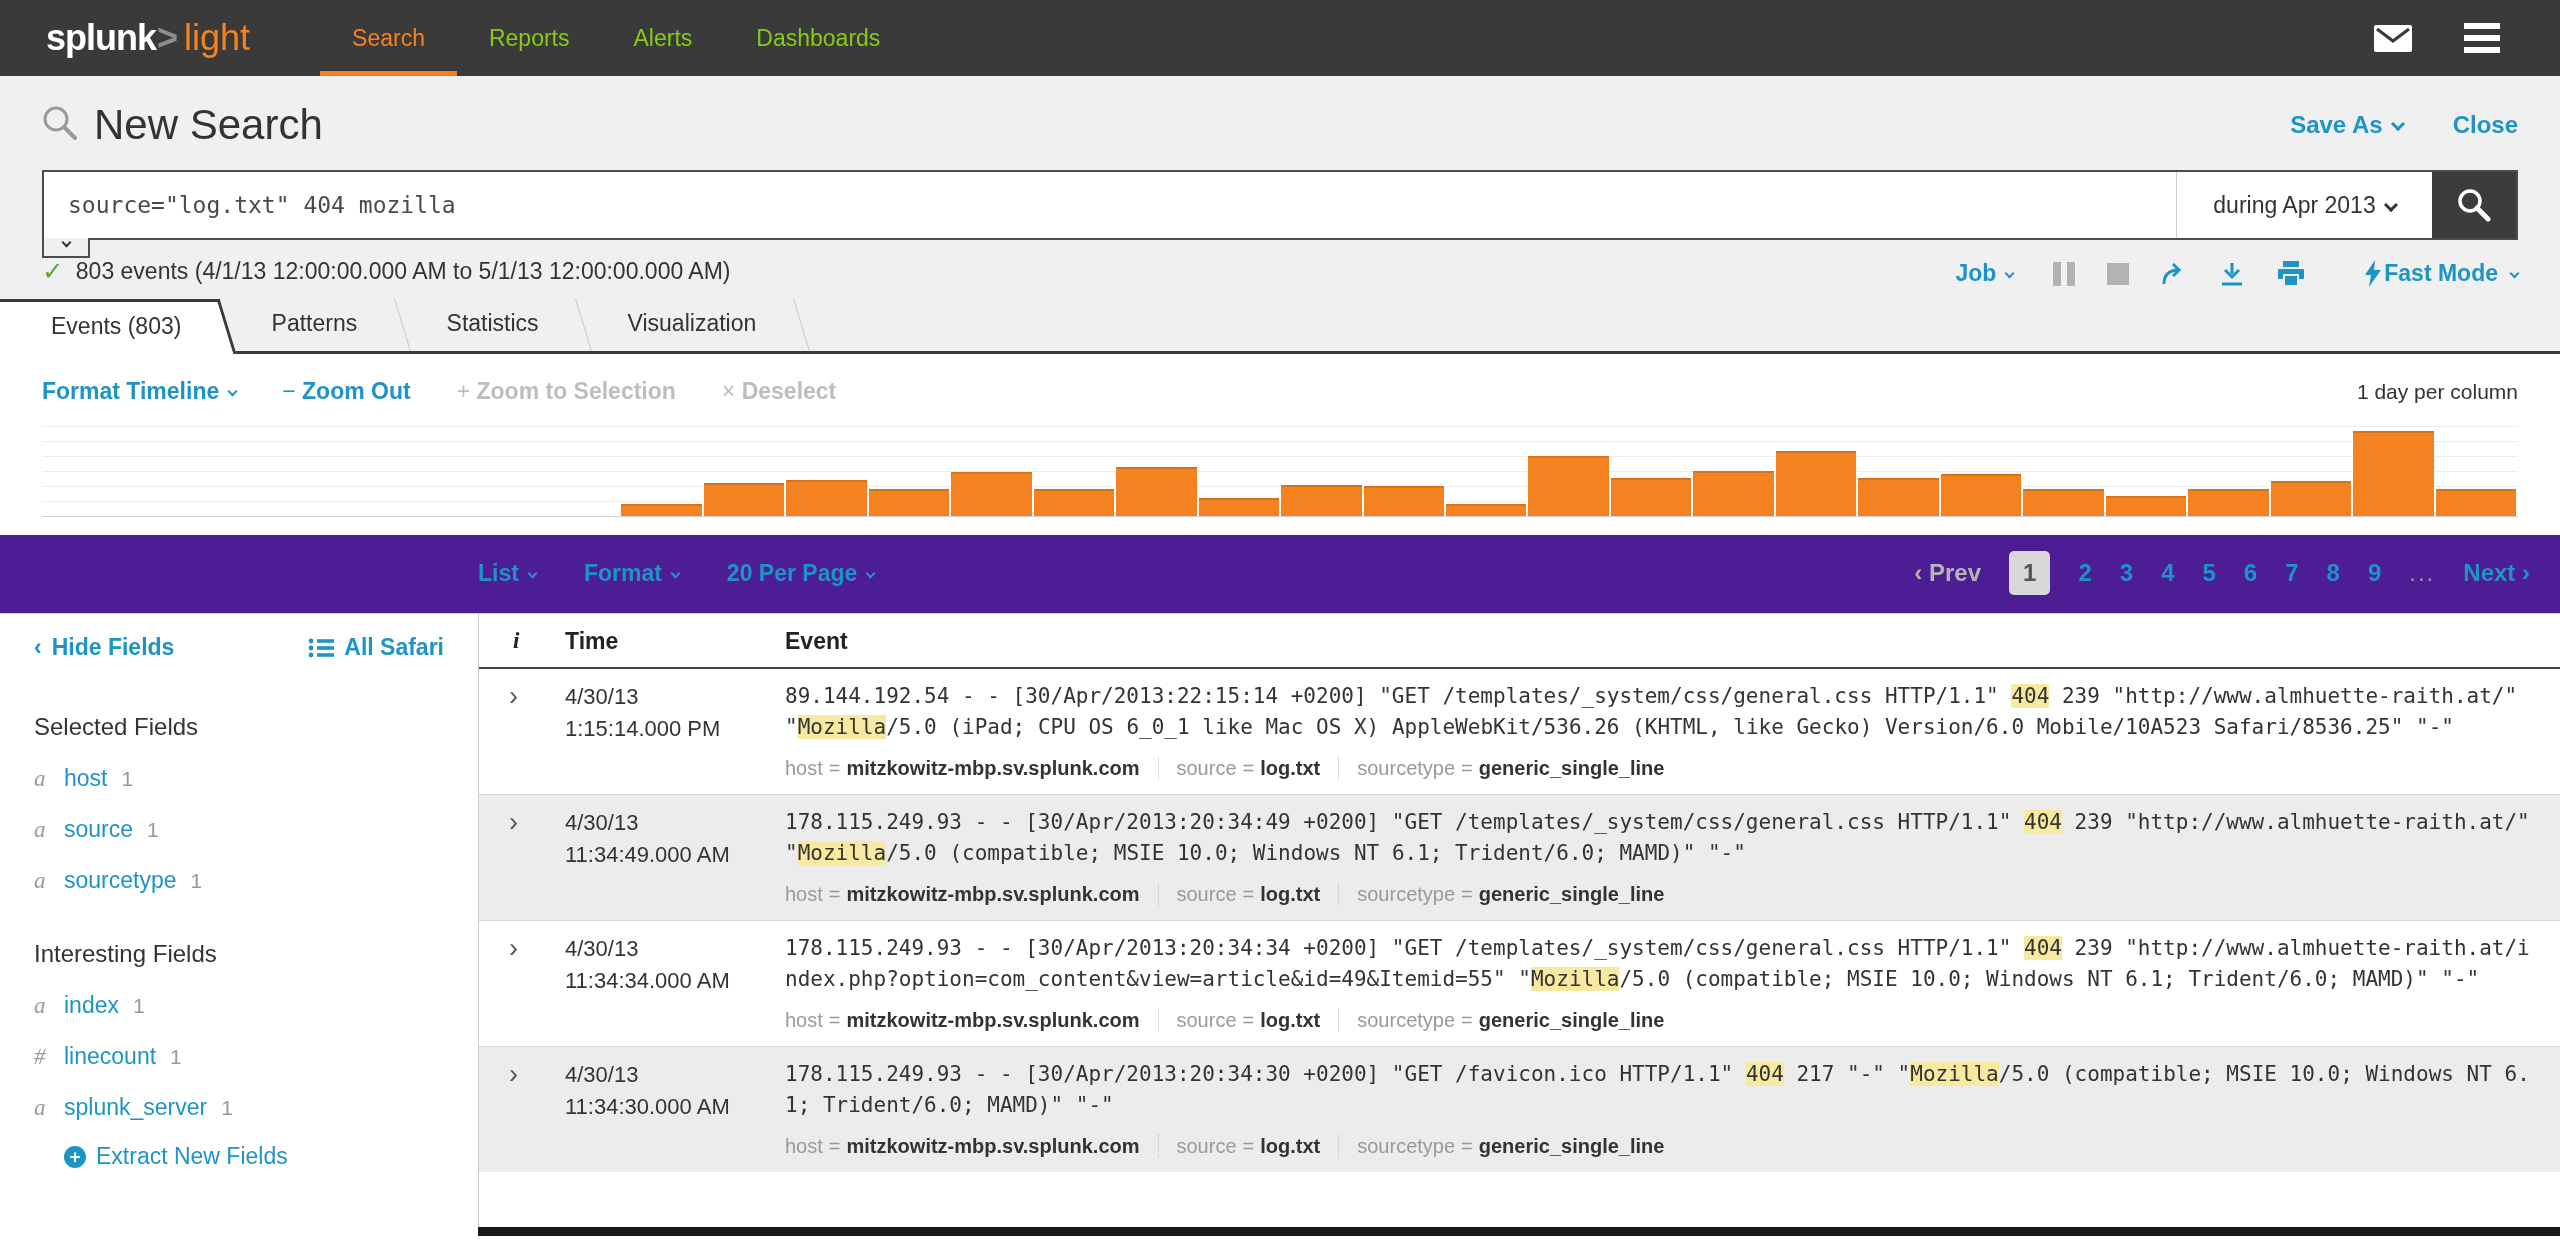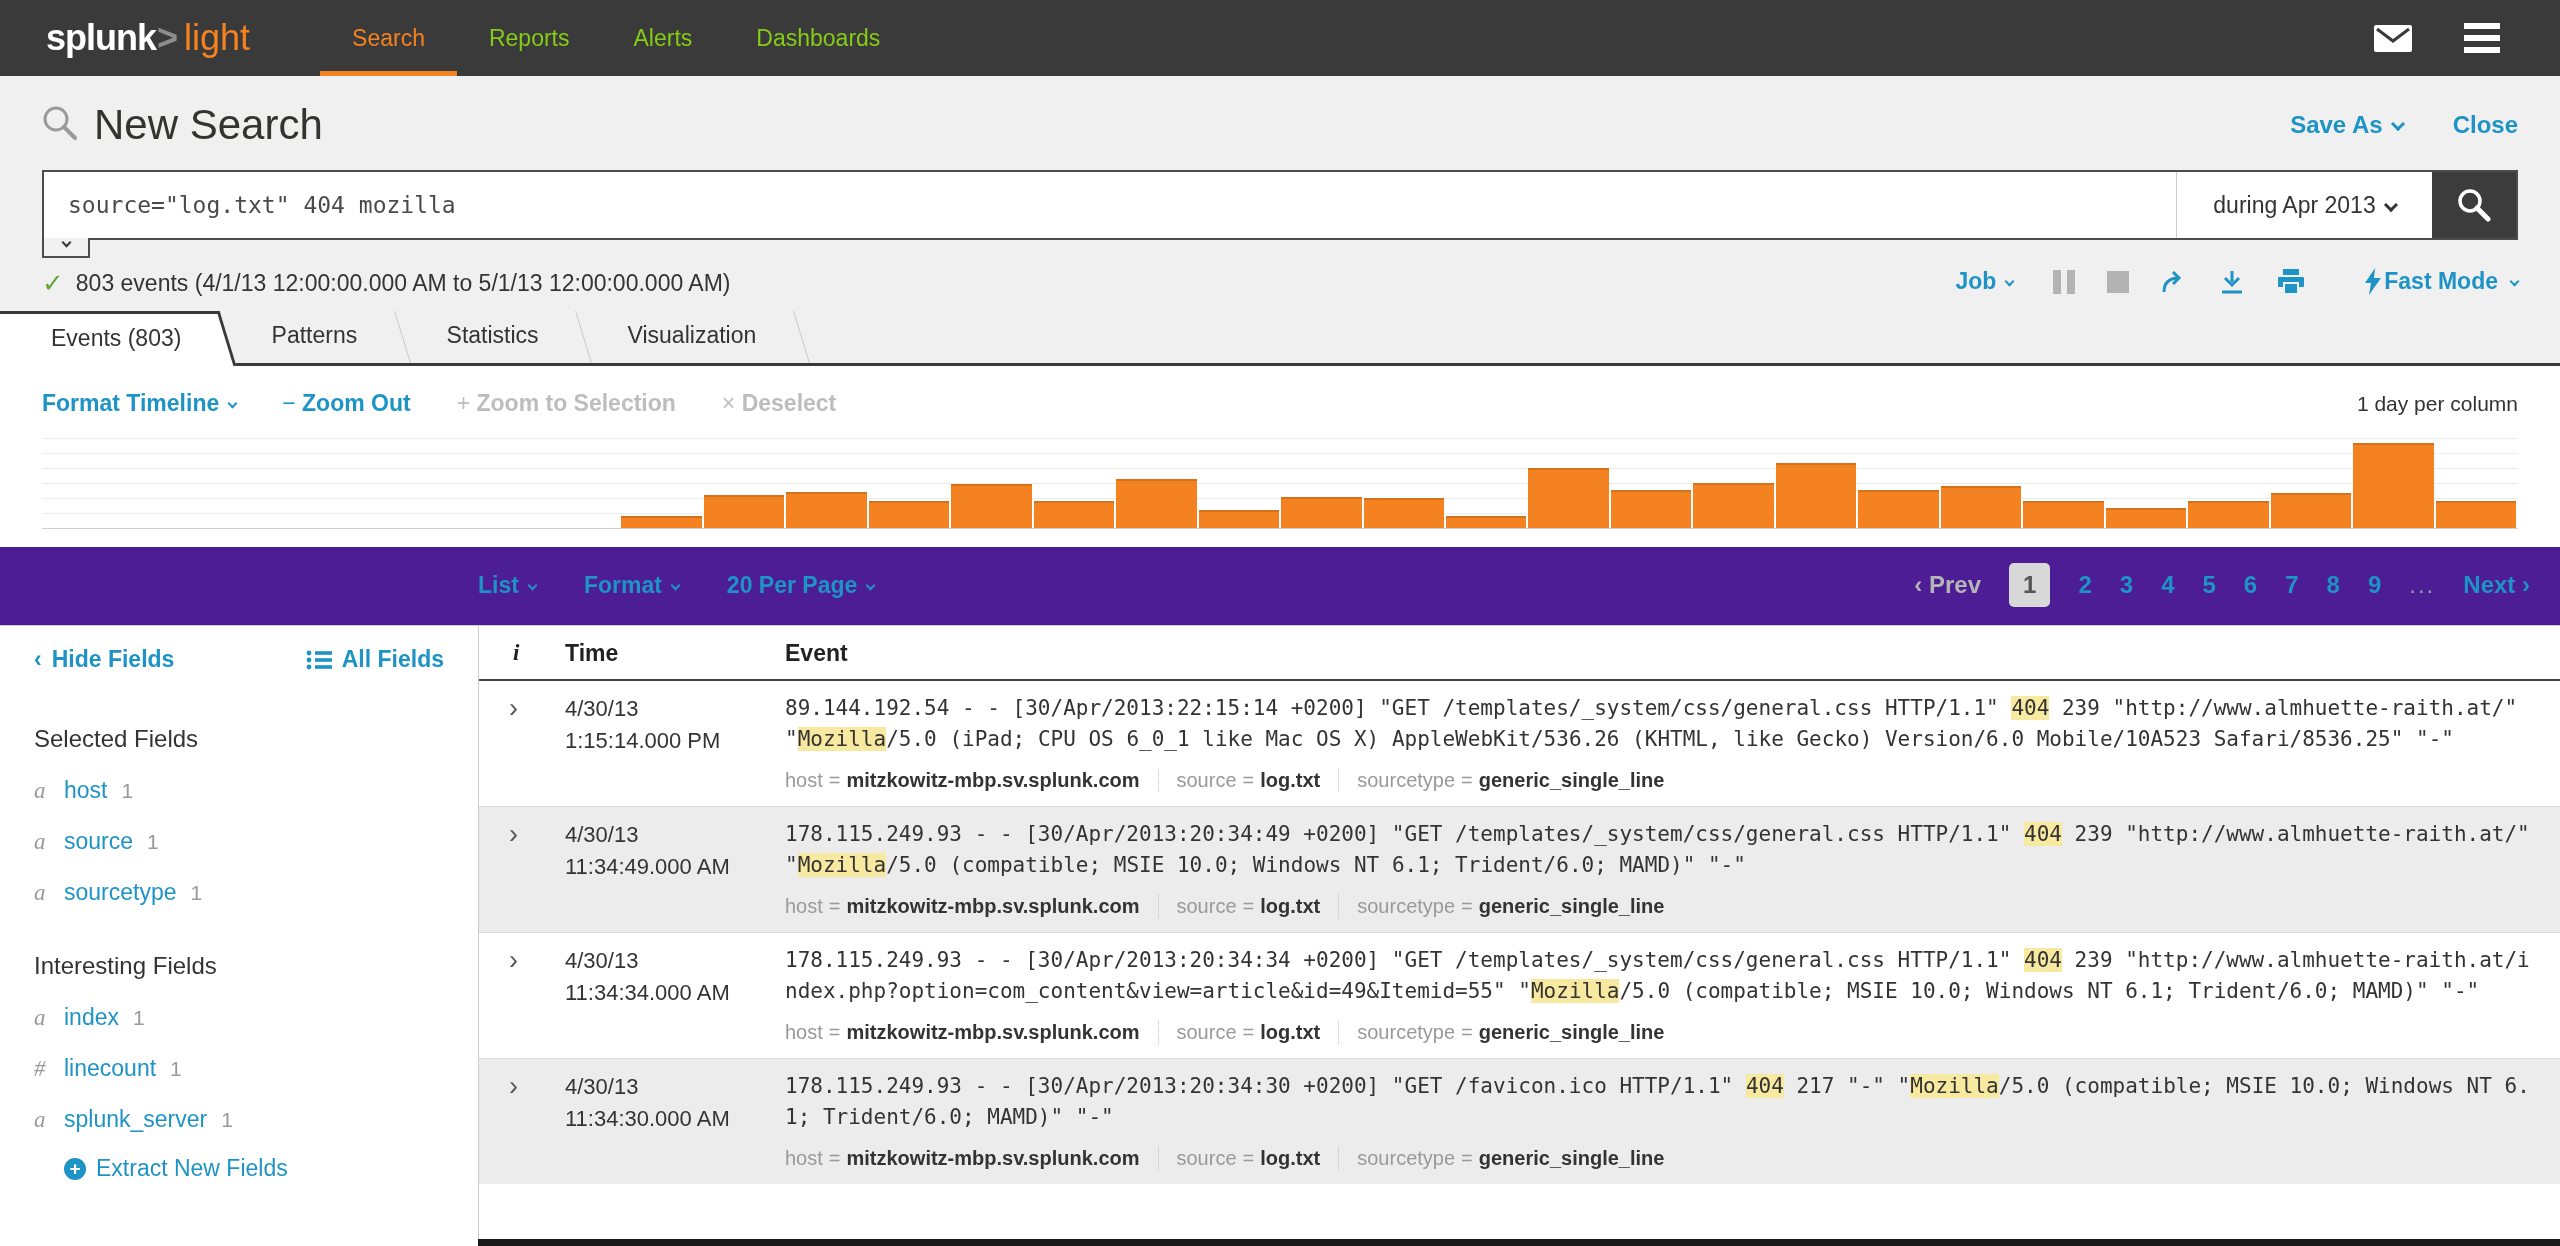--- a/index.html
+++ b/index.html
@@ -40,22 +40,22 @@
   .time-picker { width:256px; border-left:1px solid #ccc; display:flex; align-items:center;
     justify-content:center; font-size:23px; color:#333; cursor:pointer; }
   .time-picker .caret { border-color:#333; }
   .search-btn { width:84px; background:#3c3c3c; border:none; display:flex; align-items:center;
     justify-content:center; cursor:pointer; }
   .expand-tab { position:absolute; left:-2px; top:100%; width:48px; height:20px;
     background:#f0f0f0; border:2px solid #4c4c4c; border-top:none; display:flex;
     align-items:flex-start; justify-content:center; cursor:pointer; }
   .expand-tab .caret { margin:1px 0 0 0; border-color:#333; }
 
-  .job-row { display:flex; align-items:flex-start; justify-content:space-between;
-    margin-top:28px; padding-bottom:12px; }
+  .job-row { display:flex; align-items:flex-end; justify-content:space-between;
+    margin-top:16px; padding-bottom:12px; }
   .job-status { display:flex; align-items:center; gap:12px; font-size:23px; color:#333; }
   .check { color:#65a637; font-size:26px; font-weight:bold; }
   .check::before { content:"✓"; }
   .job-actions { display:flex; align-items:center; gap:32px; }
   .job-actions .lbl { color:#1e93c6; font-size:23px; font-weight:bold; cursor:pointer; }
   .icon-pause { display:flex; gap:6px; cursor:pointer; margin-left:8px; }
   .icon-pause div { width:8px; height:24px; background:#b3b3b3; }
   .icon-stop { width:22px; height:22px; background:#b3b3b3; cursor:pointer; }
   .svgbtn { display:flex; cursor:pointer; }
   .fastmode { display:flex; align-items:center; gap:3px; margin-left:28px; cursor:pointer; }
@@ -330,21 +330,21 @@
         </a>
       <a>
         <svg width="26" height="20" viewBox="0 0 26 20">
             <circle cx="3" cy="3" r="2.4" fill="#1e93c6"></circle>
             <rect x="9" y="1.2" width="17" height="3.6" fill="#1e93c6"></rect>
             <circle cx="3" cy="10" r="2.4" fill="#1e93c6"></circle>
             <rect x="9" y="8.2" width="17" height="3.6" fill="#1e93c6"></rect>
             <circle cx="3" cy="17" r="2.4" fill="#1e93c6"></circle>
             <rect x="9" y="15.2" width="17" height="3.6" fill="#1e93c6"></rect>
           </svg>
-        <span>All Fields</span>
+        <span>All Safari</span>
       </a>
     </div>
     <div class="sb-section">Selected Fields</div>
     <div id="selected-fields">
         <div class="field-item">
           <span class="ftype">a</span>
           <span class="fname">host</span>
           <span class="fcount">1</span>
         </div>
         <div class="field-item">

